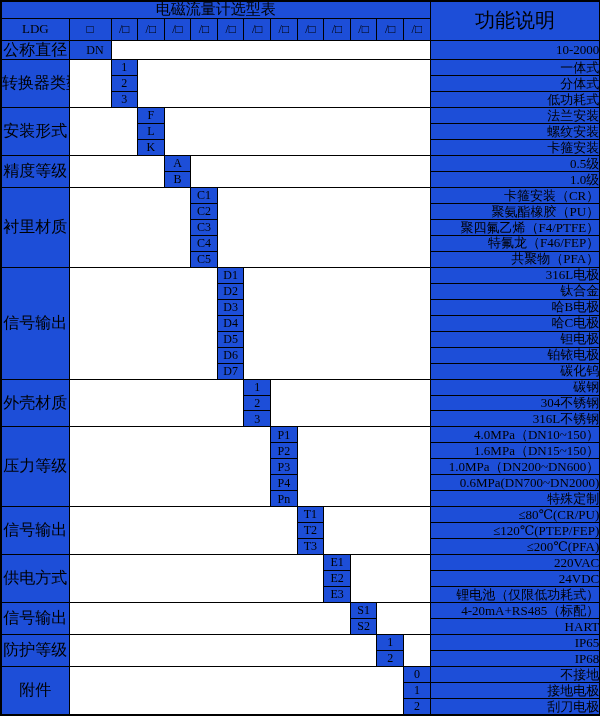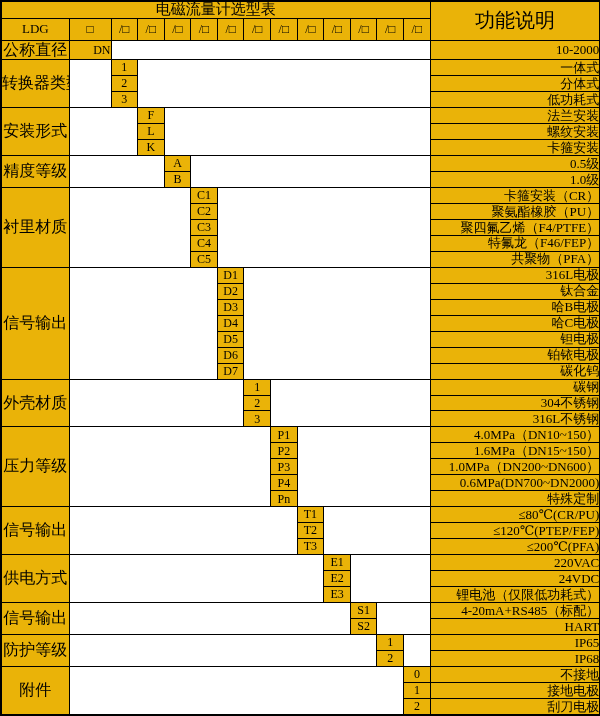--- a/index.html
+++ b/index.html
@@ -4,21 +4,21 @@
 <style>
   html,body{margin:0;padding:0;}
   body{
     width:600px;height:716px;background:#fff;
     font-family:"Liberation Serif","DejaVu Serif",serif;
     color:#000;
   }
   table{
     border-collapse:collapse;table-layout:fixed;
     width:600px;height:716px;
-    border:2px solid #000;background:#eab308;
+    border:2px solid #000;background:#1d4ed8;
   }
   td{
     border:1px solid #000;
     padding:0;
     text-align:center;
     vertical-align:middle;
     font-size:13px;
     line-height:1.05;
     white-space:nowrap;
     overflow:hidden;
@@ -27,21 +27,21 @@
   col.c-dn{width:42px;}
   col.c-code{width:26.6px;}
   col.c-func{width:170px;}
   tr.title-row{height:14px;}
   tr.model-row{height:22px;}
   td.title-cell{font-size:15px;}
   td.func-header{font-size:20px;}
   td.cat{font-size:16px;}
   td.code{font-size:12px;font-family:"Liberation Serif","DejaVu Serif",serif;}
   td.model-prefix{text-align:left;padding-left:20px;font-size:13px;}
-  td.dn{text-align:right;padding-left:10px;font-size:12px;margin-left:33px;}
+  td.dn{text-align:center;padding-left:10px;font-size:12px;margin-left:33px;}
   td.value{font-size:13px;text-align:right;}
   td.left{text-align:right;padding-left:2px;}
   td.spacer{background:#fff;}
 </style>
 </head>
 <body style="background: rgb(255, 255, 255); color: rgb(0, 0, 0);">
 
 <table>
   <colgroup>
     <col class="c-cat">

